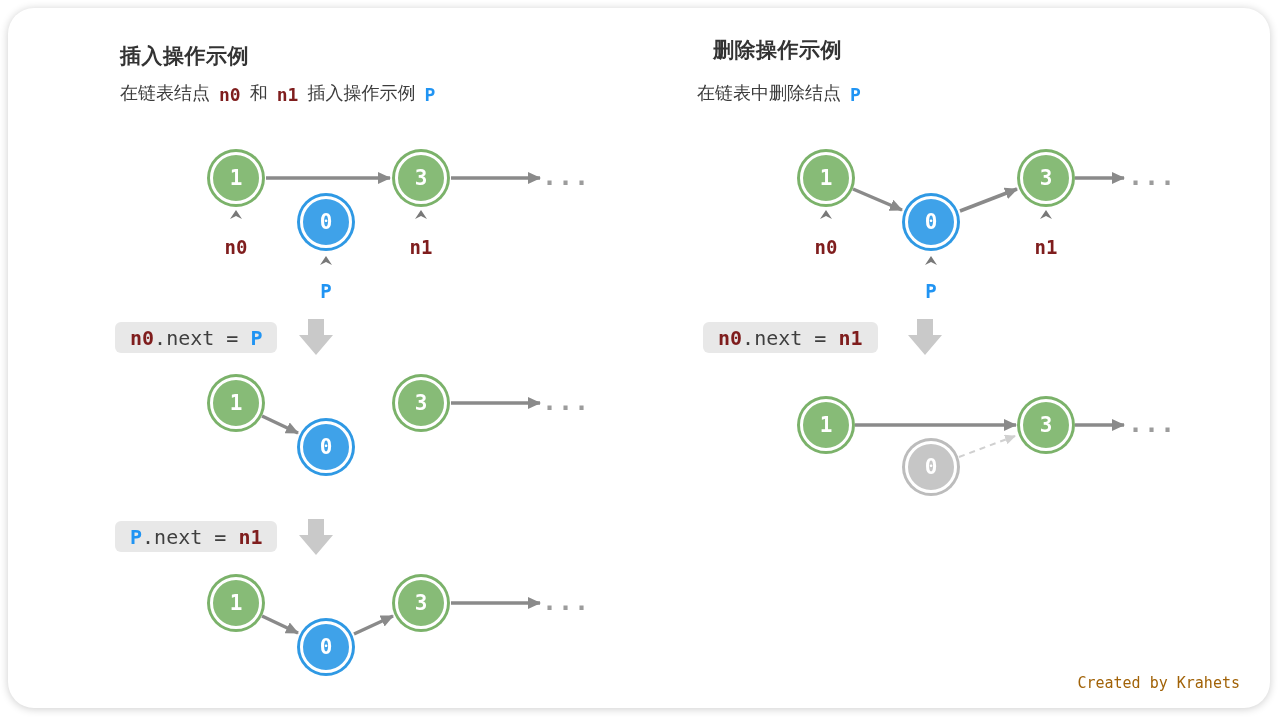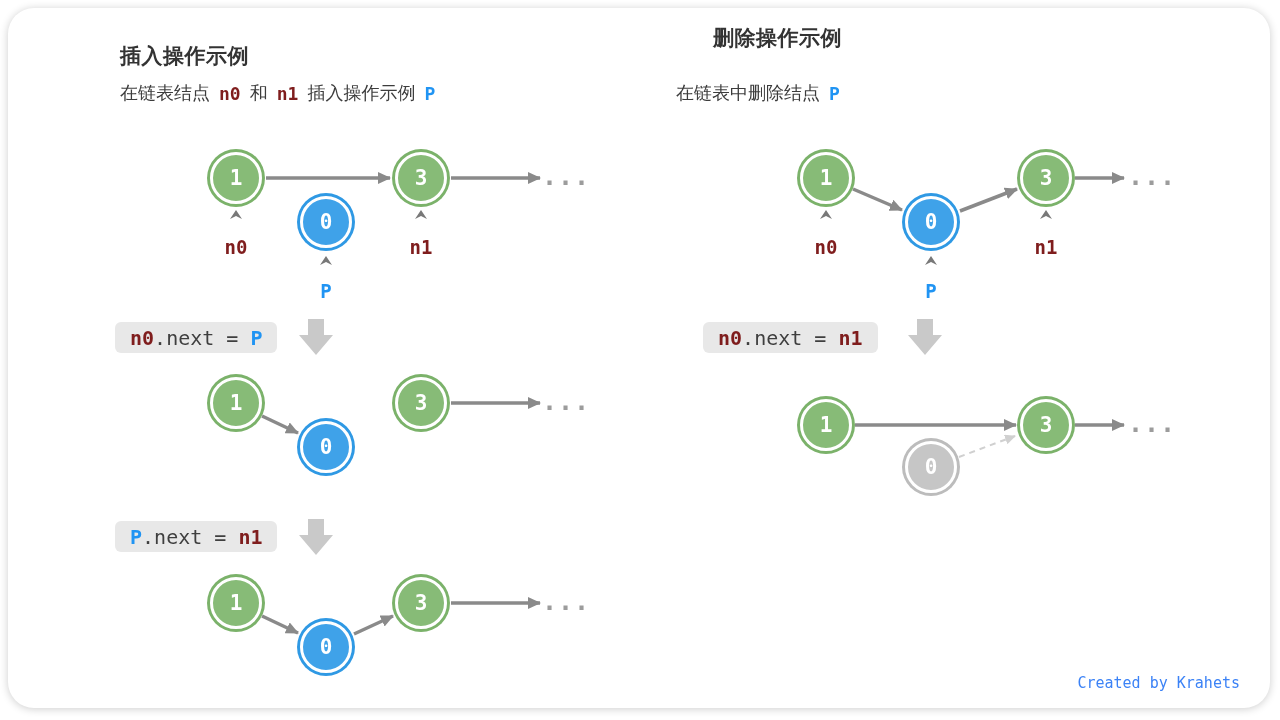--- a/index.html
+++ b/index.html
@@ -11,21 +11,21 @@
     position:absolute;left:8px;top:8px;width:1262px;height:700px;
     background:#ffffff;border-radius:26px;
     box-shadow:0 1px 8px rgba(0,0,0,.20);
   }
   .stage{position:absolute;inset:0;}
   svg.overlay{position:absolute;left:0;top:0;}
   .panel-title{
     position:absolute;font-weight:700;font-size:21px;color:#333333;letter-spacing:.5px;
   }
   .subtitle{
-    position:absolute;display:flex;align-items:center;gap:9px;
+    position:absolute;display:flex;align-items:flex-end;gap:9px;
     font-size:18px;color:#3c3c3c;
   }
   .tok{font-family:"DejaVu Sans Mono","Liberation Mono",monospace;font-weight:700;font-size:18px;}
   .green-t{color:#7f1d1d;}
   .blue-t{color:#2094f3;}
   .node{
     position:absolute;width:46px;height:46px;margin:-26px 0 0 -26px;
     border-radius:50%;border:3px solid #fff;
     display:flex;align-items:center;justify-content:center;
     color:#ffffff;font-family:"DejaVu Sans Mono","Liberation Mono",monospace;
@@ -45,21 +45,21 @@
   }
   .codebox .b{font-weight:700;}
   .dots{
     position:absolute;transform:translate(-50%,-70%);
     font-family:"DejaVu Sans Mono","Liberation Mono",monospace;
     font-weight:700;font-size:25px;color:#9c9c9c;letter-spacing:1px;
   }
   .credit{
     position:absolute;right:40px;top:674px;
     font-family:"DejaVu Sans Mono","Liberation Mono",monospace;
-    font-size:15px;color:#3b82f6;
+    font-size:15px;color:#a16207;
   }
 </style>
 </head>
 <body>
 
 <div class="card"></div>
 
 <div class="stage">
 
   <svg class="overlay" width="1280" height="720" viewBox="0 0 1280 720">
@@ -149,22 +149,22 @@
       <span>1</span>
     </div>
   <div class="node blue" style="left:326px;top:647px">
       <span>0</span>
     </div>
   <div class="node green" style="left:421px;top:603px">
       <span>3</span>
     </div>
   <div class="dots" style="left:566px;top:607px">...</div>
 
-  <div class="panel-title" style="left:713px;top:24px">删除操作示例</div>
-  <div class="subtitle" style="left:676px;top:81px">
+  <div class="panel-title" style="left:713px;top:36px">删除操作示例</div>
+  <div class="subtitle" style="left:697px;top:81px">
     <span>在链表中删除结点</span>
     <span class="tok blue-t">P</span>
   </div>
 
   <div class="node green" style="left:826px;top:178px">
       <span>1</span>
     </div>
   <div class="node blue" style="left:931px;top:222px">
       <span>0</span>
     </div>

